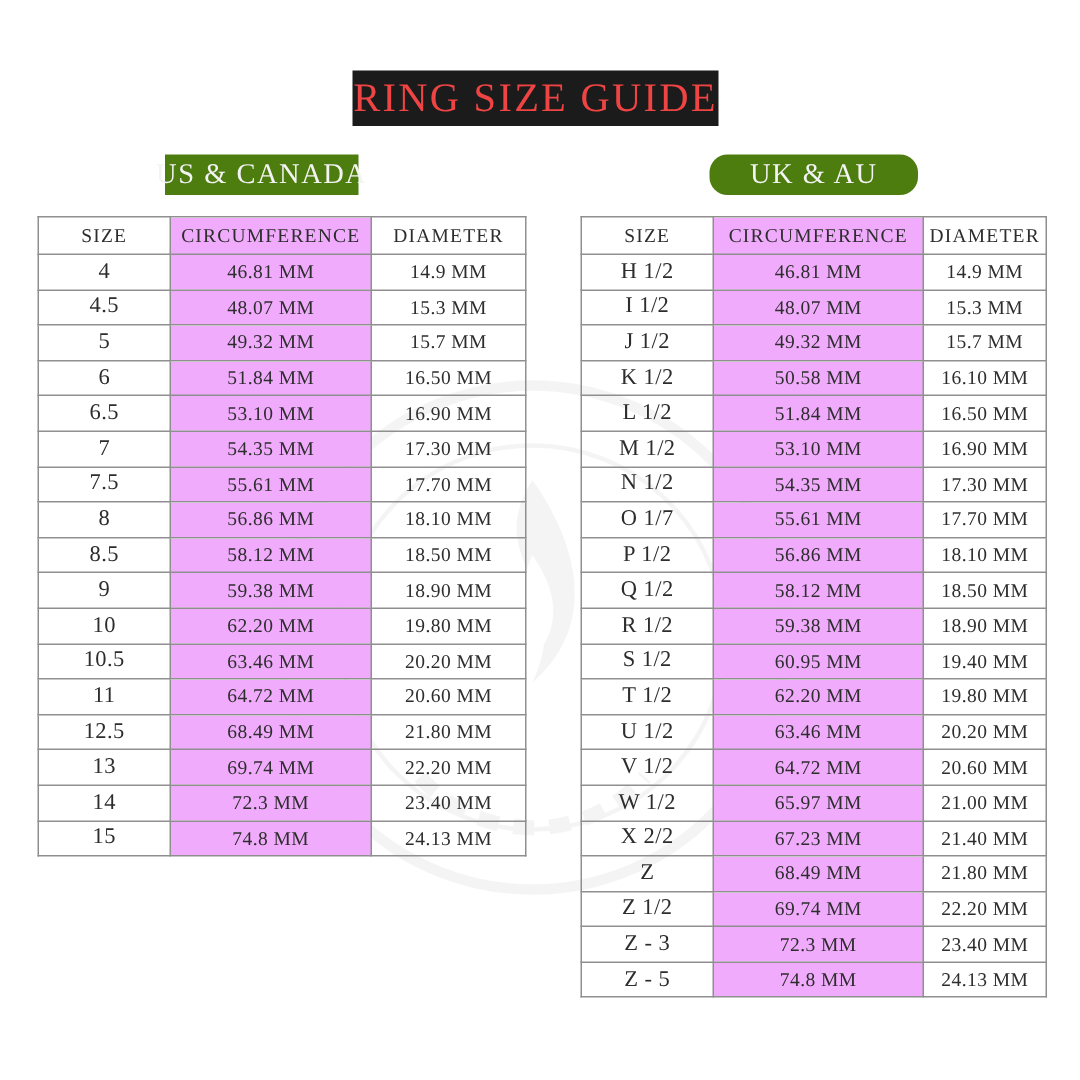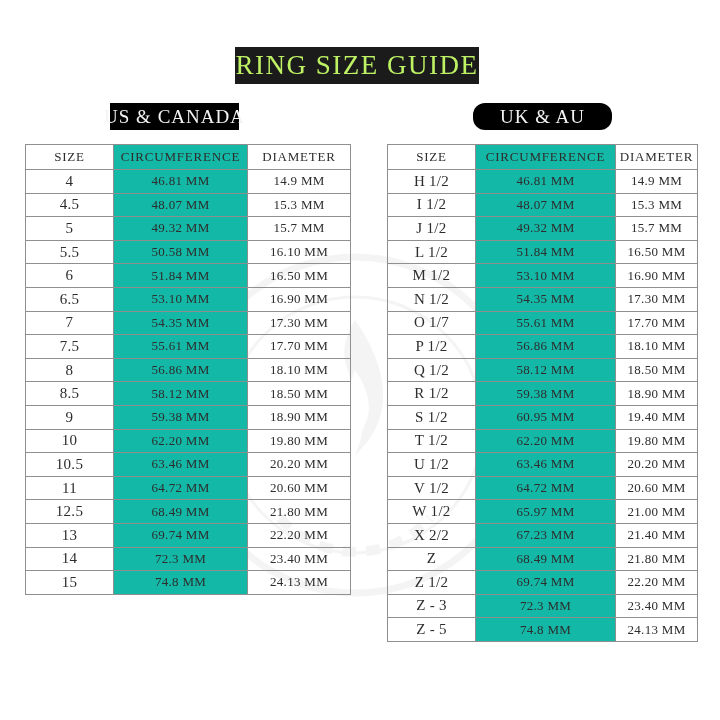--- a/index.html
+++ b/index.html
@@ -5,47 +5,47 @@
   html,body{margin:0;padding:0;background:#ffffff;}
   .canvas{
     position:relative;width:720px;height:720px;background:#ffffff;
     font-family:"Liberation Serif", serif;overflow:hidden;
   }
   
   .watermark{position:absolute;left:180px;top:250px;width:350px;height:350px;opacity:0.06;}
   
   .title-banner{
     position:absolute;left:235px;top:47px;width:244px;height:37px;
-    background:#1b1b1b;color:#bef264;display:flex;align-items:center;justify-content:center;
+    background:#1b1b1b;color:#ef4444;display:flex;align-items:center;justify-content:center;
     font-size:27px;letter-spacing:1.5px;white-space:nowrap;
   }
   
   .region-label{
-    position:absolute;height:27px;background:#000000;color:#f3f3f3;
+    position:absolute;height:27px;background:#4d7c0f;color:#f3f3f3;
     display:flex;align-items:center;justify-content:center;
     font-size:19px;letter-spacing:1px;white-space:nowrap;
   }
   .region-us{left:110px;top:103px;width:129px;}
   .region-uk{left:473px;top:103px;width:139px;border-radius:12px;}
   
   .tablewrap{position:absolute;top:144px;}
   .t-left{left:25px;}
   .t-right{left:387px;}
   table.size-table{
     border-collapse:collapse;table-layout:fixed;
     border:1px solid #6e6e6e;background:transparent;padding-left:21px;
   }
   .size-table th,.size-table td{
     border:1px solid #8f8f8f;text-align:center;vertical-align:middle;
     color:#2d2d2d;padding:0;overflow:hidden;white-space:nowrap;
   }
   .size-table th{height:24px;font-size:13px;font-weight:normal;letter-spacing:0.8px;}
   .size-table td{height:22.6px;font-size:13px;letter-spacing:0.3px;}
   .size-table td:first-child{font-size:15px;}
-  .size-table th:nth-child(2),.size-table td:nth-child(2){background:#14b8a6;}
+  .size-table th:nth-child(2),.size-table td:nth-child(2){background:#f0abfc;}
   .t-left col.c1{width:88px}.t-left col.c2{width:134px}.t-left col.c3{width:103px}
   .t-right col.c1{width:88px}.t-right col.c2{width:140px}.t-right col.c3{width:82px}
 </style>
 </head>
 <body>
 
 <div class="canvas">
 
   <svg class="watermark" viewBox="0 0 350 350" xmlns="http://www.w3.org/2000/svg">
     <circle cx="175" cy="175" r="168" fill="none" stroke="#555" stroke-width="7"></circle>
@@ -84,25 +84,20 @@
             <td>4.5</td>
             <td>48.07 MM</td>
             <td>15.3 MM</td>
           </tr>
           <tr>
             <td>5</td>
             <td>49.32 MM</td>
             <td>15.7 MM</td>
           </tr>
           <tr>
-            <td>5.5</td>
-            <td>50.58 MM</td>
-            <td>16.10 MM</td>
-          </tr>
-          <tr>
             <td>6</td>
             <td>51.84 MM</td>
             <td>16.50 MM</td>
           </tr>
           <tr>
             <td>6.5</td>
             <td>53.10 MM</td>
             <td>16.90 MM</td>
           </tr>
           <tr>
@@ -193,20 +188,25 @@
             <td>I 1/2</td>
             <td>48.07 MM</td>
             <td>15.3 MM</td>
           </tr>
           <tr>
             <td>J 1/2</td>
             <td>49.32 MM</td>
             <td>15.7 MM</td>
           </tr>
           <tr>
+            <td>K 1/2</td>
+            <td>50.58 MM</td>
+            <td>16.10 MM</td>
+          </tr>
+          <tr>
             <td>L 1/2</td>
             <td>51.84 MM</td>
             <td>16.50 MM</td>
           </tr>
           <tr>
             <td>M 1/2</td>
             <td>53.10 MM</td>
             <td>16.90 MM</td>
           </tr>
           <tr>

